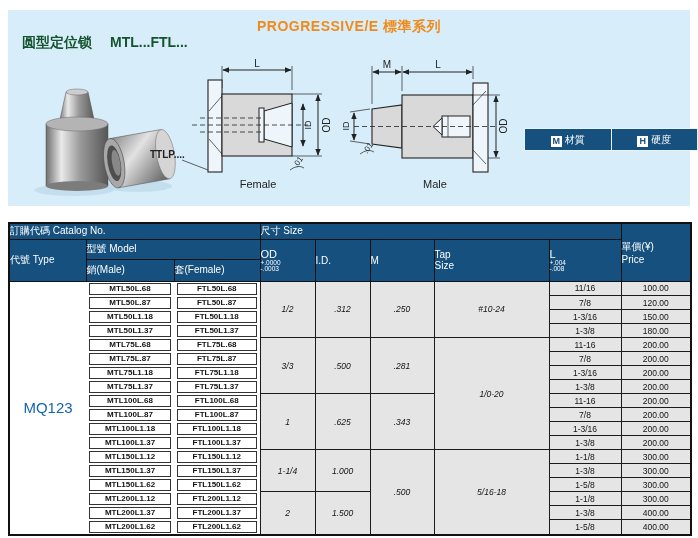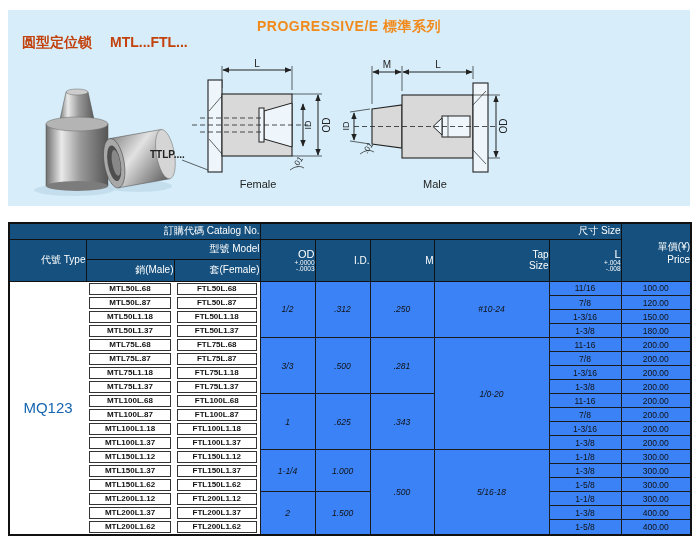--- a/index.html
+++ b/index.html
@@ -2,21 +2,21 @@
 <html><head>
 <meta charset="utf-8">
 <style>
   html,body{margin:0;padding:0;}
   body{width:698px;height:538px;background:#ffffff;font-family:"Liberation Sans",sans-serif;position:relative;}
   .page{position:absolute;inset:0;}
 
   
   .top-panel{position:absolute;left:8px;top:10px;width:682px;height:196px;background:#d7eefa;}
   .series-title{position:absolute;left:0;top:8px;width:100%;text-align:center;color:#f18a1b;font-size:14px;font-weight:bold;letter-spacing:.5px;}
-  .product-title{position:absolute;left:14px;top:24px;color:#c2410c;font-size:14px;font-weight:bold;}
+  .product-title{position:absolute;left:14px;top:24px;color:#14532d;font-size:14px;font-weight:bold;}
   .product-title .code{margin-left:18px;}
 
   
   .photo{position:absolute;left:18px;top:72px;}
 
   
   .drawing{position:absolute;}
   .drawing text{font-family:"Liberation Sans",sans-serif;fill:#222;}
   .dim{stroke:#222;stroke-width:1;}
   .thin{stroke:#222;stroke-width:.7;}
@@ -28,27 +28,27 @@
   .mat-table{position:absolute;left:516px;top:118px;width:174px;border-collapse:collapse;font-size:10px;}
   .mat-table td{border:1px solid #e8f4fc;text-align:center;height:21px;padding:0;}
   .mat-table .hdr{background:#15507e;color:#ffffff;}
   .mat-table .val{background:#cfeaf8;color:#1b1b1b;font-weight:bold;border-color:#15507e;}
   .mh-icon{display:inline-block;width:11px;height:11px;line-height:11px;background:#ffffff;color:#15507e;font-weight:bold;font-size:9px;text-align:center;margin-right:3px;vertical-align:-1px;}
 
   
   .cat-wrap{position:absolute;left:8px;top:222px;}
   table.cat{border-collapse:collapse;table-layout:fixed;width:682px;border:2px solid #111;}
   table.cat th, table.cat td{padding:0;font-weight:normal;}
-  .cat thead th{background:#15507e;color:#ffffff;border:1px solid #111;font-size:10px;text-align:right;}
+  .cat thead th{background:#15507e;color:#ffffff;border:1px solid #111;font-size:10px;text-align:left;}
   .cat .h-top{height:16px;font-size:10px;}
   .cat .h-mid{height:20px;}
   .cat .h-bot{height:22px;}
   .cat .tol{display:block;font-size:6.5px;line-height:6.5px;font-weight:normal;}
   .cat td{height:13px;font-size:8.5px;text-align:center;color:#111;}
-  td.blue{background:#3b82f6;border:1px solid #1b1b1b;}
+  td.blue{background:#e5e5e5;border:1px solid #1b1b1b;}
   td.model{background:#ffffff;border:none;}
   td.model .box{border:1px solid #333;background:#ffffff;margin:1px 3px;height:10px;line-height:10px;font-size:8px;font-weight:bold;}
   td.typecol{background:#ffffff;border:none;text-align:center;vertical-align:middle;}
   td.typecol .mq{color:#1565b0;font-size:15px;font-weight:normal;}
   .grp{font-size:9.5px;font-style:italic;}
 </style>
 </head>
 <body>
 
 <div class="page">
@@ -174,20 +174,24 @@
       <line class="thin" x1="133" y1="37" x2="160" y2="37"></line>
       <line class="thin" x1="148" y1="100" x2="160" y2="100"></line>
       <line class="dim" x1="156" y1="38" x2="156" y2="99" marker-start="url(#arr)" marker-end="url(#arr)"></line>
       <text x="167" y="68" font-size="10" text-anchor="middle" transform="rotate(-90 167 68)">OD</text>
 
       <text x="95" y="130" font-size="11" text-anchor="middle">Male</text>
     </svg>
 
     <table class="mat-table">
       <tbody>
+      <tr>
+        <td class="hdr"><span class="mh-icon">M</span><span>材質</span></td>
+        <td class="hdr"><span class="mh-icon">H</span><span>硬度</span></td>
+      </tr>
     </tbody>
       </table>
   </div>
 
   <div class="cat-wrap">
   <table class="cat">
     <colgroup>
       <col style="width:77px">
           <col style="width:88px">
           <col style="width:86px">

